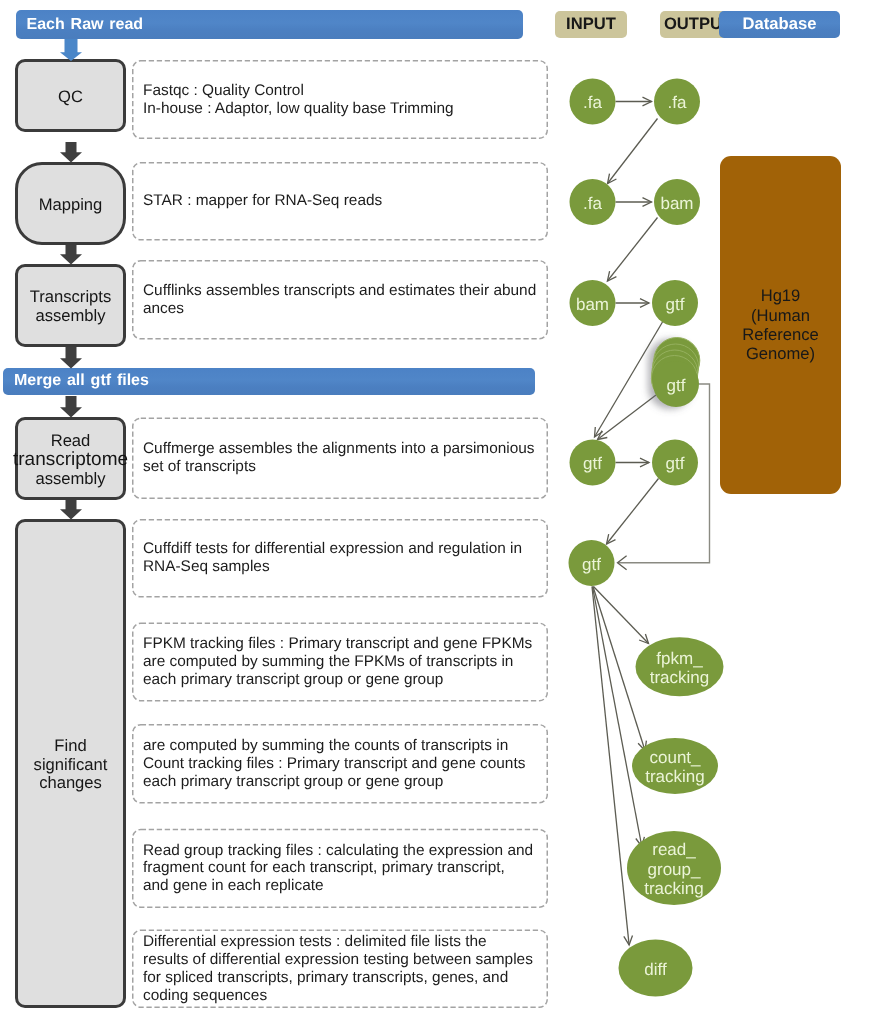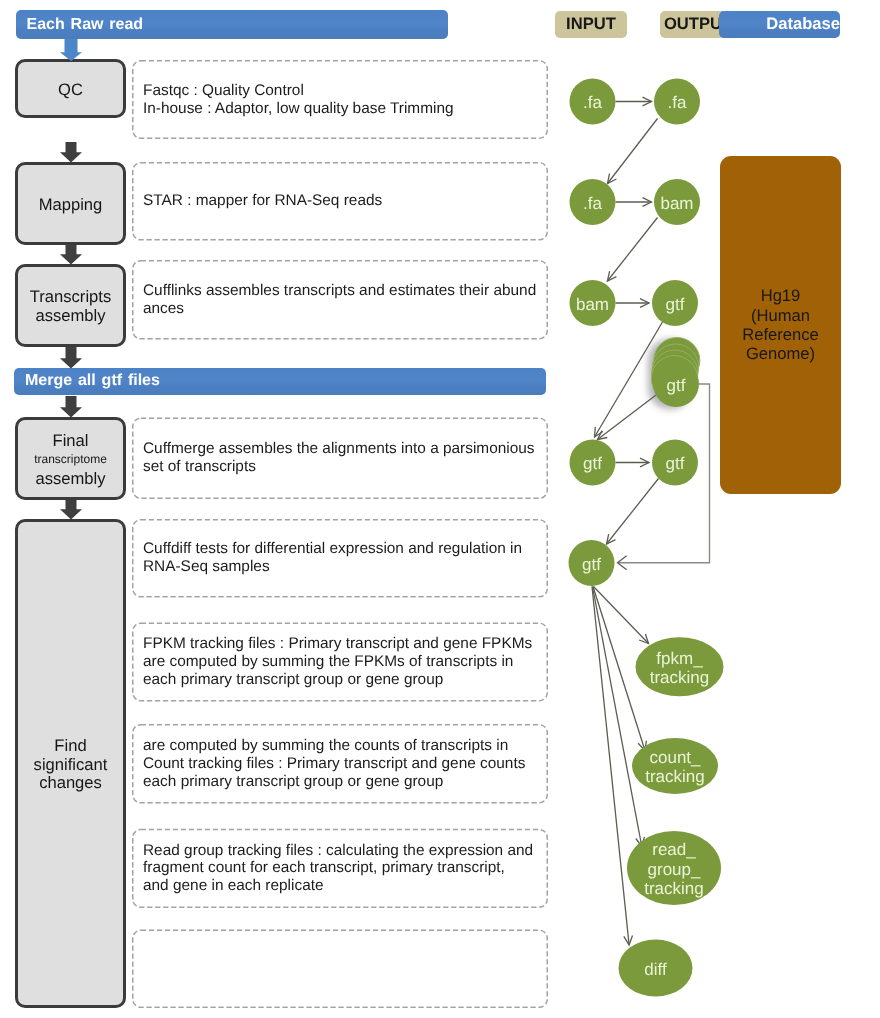--- a/index.html
+++ b/index.html
@@ -12,73 +12,73 @@
   .abs{position:absolute;}
 
   .bluebar{background:linear-gradient(180deg,#4c82c6 0%,#5086c8 45%,#4b7fc1 70%,#4a7dbd 100%);
            border-radius:5px;color:#ffffff;font-weight:bold;
            font-size:16px;display:flex;align-items:center;
            box-sizing:border-box;padding-left:11px;word-spacing:1.4px;}
 
   .chip{border-radius:5px;display:flex;align-items:center;justify-content:center;
         box-sizing:border-box;font-weight:bold;font-size:16.6px;}
   .chip.tan{background:#ccc59b;color:#181818;}
-  .chip.blue{background:linear-gradient(180deg,#4c82c6 0%,#5086c8 45%,#4b7fc1 70%,#4a7dbd 100%);color:#ffffff;justify-content:flex-end;}
+  .chip.blue{background:linear-gradient(180deg,#4c82c6 0%,#5086c8 45%,#4b7fc1 70%,#4a7dbd 100%);color:#ffffff;}
 
   .stepbox{background:#dfdfdf;border:3px solid #3b3b3b;border-radius:10px;
            display:flex;flex-direction:column;align-items:center;justify-content:center;
            box-sizing:border-box;color:#161616;font-size:16.6px;line-height:18.7px;text-align:center;
            padding-top:3px;}
-  .stepbox .sm{font-size:12px;line-height:19.4px;}
+  .stepbox .sm{font-size:19px;line-height:19.4px;}
 
   .note{border-radius:9px;box-sizing:border-box;
         display:flex;flex-direction:column;justify-content:center;position:absolute;}
   .note .ln{font-size:15.4px;line-height:17.8px;color:#1c1c1c;padding-left:11px;white-space:pre;}
 
   .dbpanel{background:#a16207;border-radius:11px;display:flex;flex-direction:column;
            align-items:center;justify-content:center;box-sizing:border-box;
            color:#181818;font-size:16.6px;line-height:19.4px;text-align:center;}
 
   svg.overlay{position:absolute;left:0;top:0;width:880px;height:1018px;
                will-change:transform;transform:translateZ(0);}
   .nodelbl{fill:#ebf4d7;font-family:"Liberation Sans",sans-serif;font-size:17px;text-anchor:middle;
            -webkit-font-smoothing:antialiased;}
 
 </style>
 </head>
 <body>
 
 <div id="root">
-  <div class="abs bluebar" style="left:15.5px;top:10.3px;width:432px;height:28.5px;">
+  <div class="abs bluebar" style="left:15.5px;top:10.3px;width:507px;height:28.5px;">
       <span>Each Raw read</span>
     </div>
-  <div class="abs bluebar" style="left:14px;top:368.2px;width:532px;height:26.5px;">
+  <div class="abs bluebar" style="left:3px;top:368.2px;width:532px;height:26.5px;">
       <span>Merge all gtf files</span>
     </div>
   <div class="abs chip tan" style="left:555px;top:10.5px;width:72px;height:27px;">
       <span>INPUT</span>
     </div>
   <div class="abs chip tan" style="left:660px;top:10.5px;width:76px;height:27px;">
       <span>OUTPUT</span>
     </div>
   <div class="abs chip blue" style="left:719px;top:10.5px;width:121px;height:27.5px;">
       <span>Database</span>
     </div>
-  <div class="abs stepbox" style="left:15px;top:59px;width:111px;height:59px;">
+  <div class="abs stepbox" style="left:15px;top:59px;width:111px;height:73px;">
     <span>QC</span>
   </div>
-  <div class="abs stepbox" style="left:15px;top:162px;width:111px;height:83px;">
+  <div class="abs stepbox" style="left:15px;top:162px;width:111px;height:83px;border-radius:27px;">
     <span>Mapping</span>
   </div>
   <div class="abs stepbox" style="left:15px;top:264px;width:111px;height:83px;">
     <span>Transcripts</span>
     <span>assembly</span>
   </div>
   <div class="abs stepbox" style="left:15px;top:417px;width:111px;height:83px;">
-    <span>Final</span>
+    <span>Read</span>
     <span class="sm">transcriptome</span>
     <span>assembly</span>
   </div>
   <div class="abs stepbox" style="left:15px;top:519px;width:111px;height:489px;">
     <span>Find</span>
     <span>significant</span>
     <span>changes</span>
   </div>
   <div class="abs note" style="left:132px;top:60.0px;width:416px;height:79.0px;">
     <span class="ln">Fastqc : Quality Control</span>
@@ -106,20 +106,26 @@
   </div>
   <div class="abs note" style="left:132px;top:724.0px;width:416px;height:79.5px;">
     <span class="ln">are computed by summing the counts of transcripts in</span>
     <span class="ln">Count tracking files : Primary transcript and gene counts</span>
     <span class="ln">each primary transcript group or gene group</span>
   </div>
   <div class="abs note" style="left:132px;top:828.8px;width:416px;height:79.2px;">
     <span class="ln">Read group tracking files : calculating the expression and</span>
     <span class="ln">fragment count for each transcript, primary transcript,</span>
     <span class="ln">and gene in each replicate</span>
+  </div>
+  <div class="abs note" style="left:132px;top:929.5px;width:416px;height:78.5px;">
+    <span class="ln">Differential expression tests : delimited file lists the</span>
+    <span class="ln">results of differential expression testing between samples</span>
+    <span class="ln">for spliced transcripts, primary transcripts, genes, and</span>
+    <span class="ln">coding sequences</span>
   </div>
   <div class="abs dbpanel" style="left:720px;top:156px;width:121px;height:338px;">
     <span>Hg19</span>
     <span>(Human</span>
     <span>Reference</span>
     <span>Genome)</span>
   </div>
   <svg class="overlay" viewBox="0 0 880 1018">
    <defs>
         <filter id="stackShadow" x="-60%" y="-60%" width="240%" height="240%">

